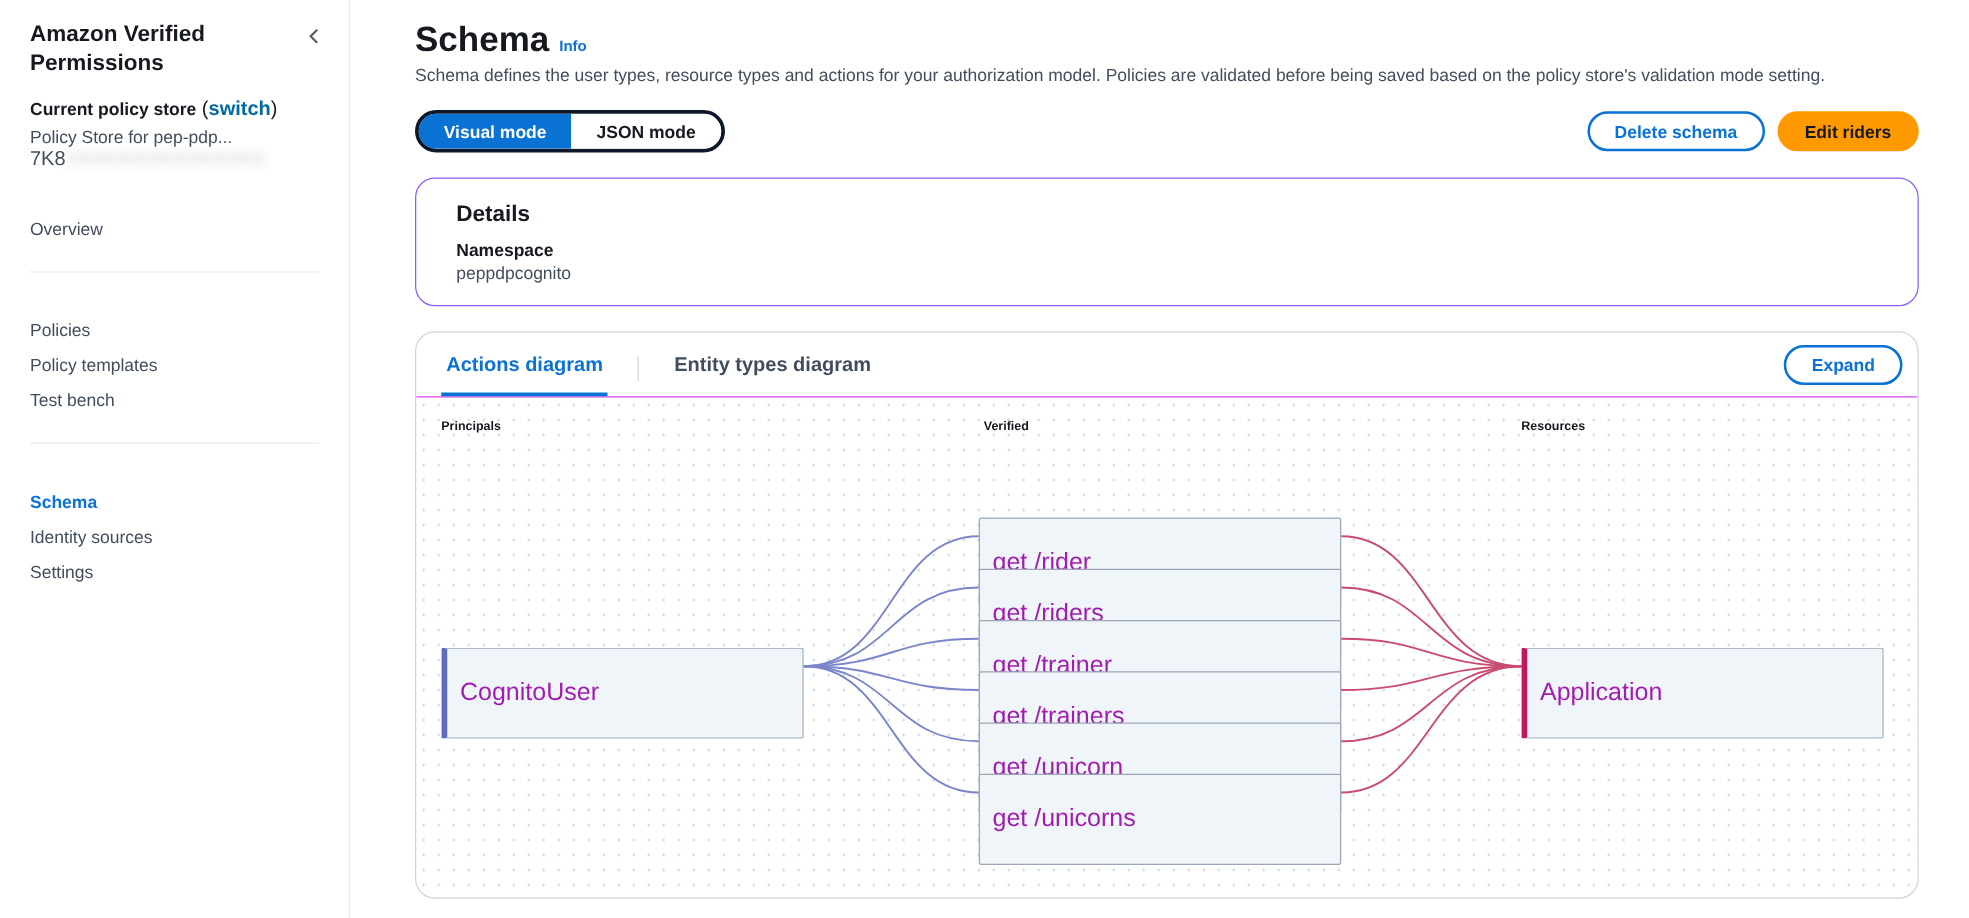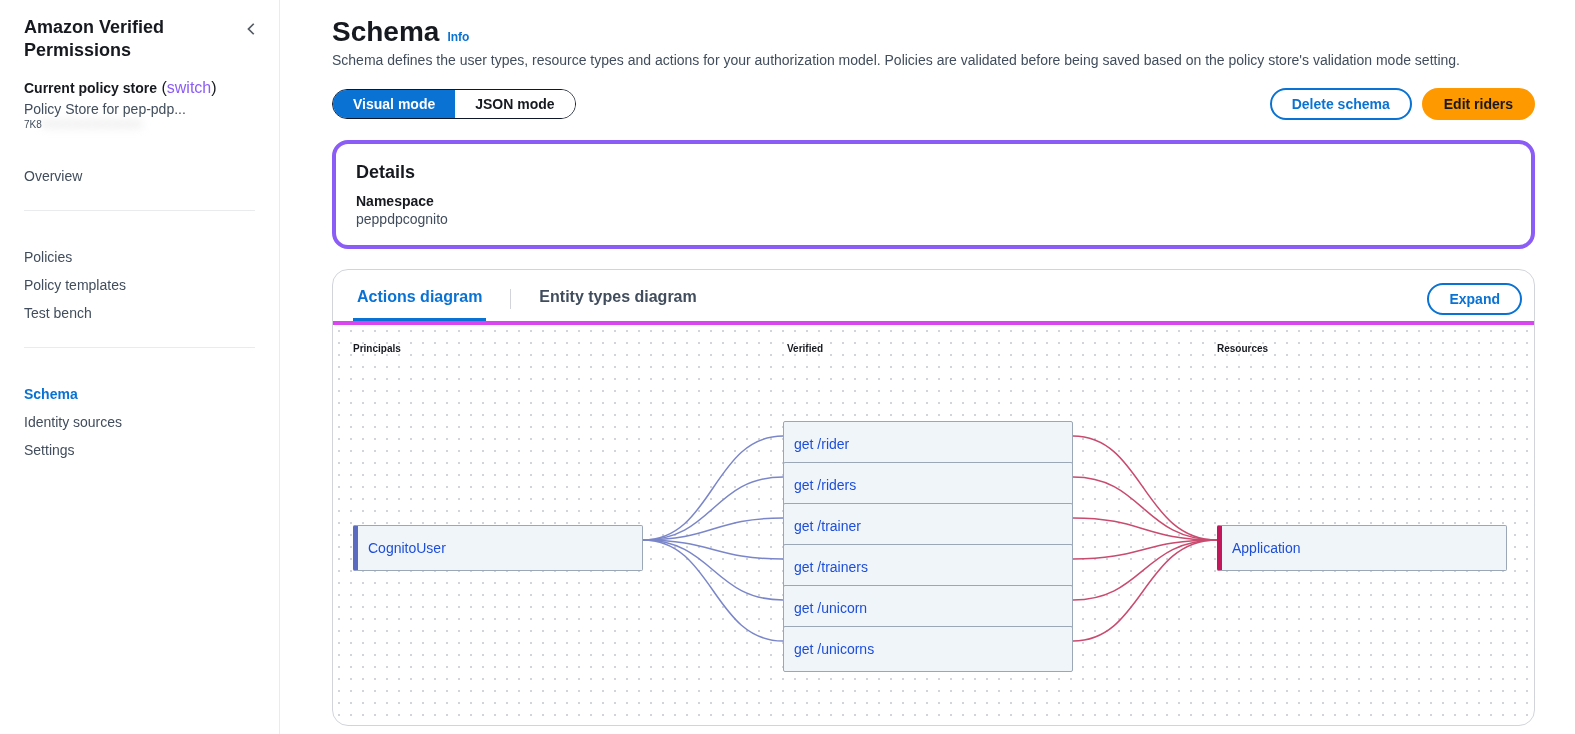--- a/index.html
+++ b/index.html
@@ -6,65 +6,65 @@
 body { font-family: "Amazon Ember", "Helvetica Neue", Arial, sans-serif; color: #16191f; background: #fff; }
 
 .layout { display: flex; min-height: 734px; }
 
 
 .sidebar { width: 280px; border-right: 1px solid #e9ebed; padding: 16px 24px; position: relative; }
 .sidebar h1 { font-size: 18px; font-weight: 700; line-height: 1.3; margin-bottom: 16px; padding-right: 24px; }
 .collapse-btn { position: absolute; top: 22px; right: 20px; cursor: pointer; }
 .collapse-btn svg { width: 14px; height: 14px; }
 .store-label { font-size: 14px; font-weight: 700; }
-.switch-link { color: #8b5cf6; font-weight: 400; cursor: pointer; }
+.switch-link { color: #0369a1; font-weight: 700; cursor: pointer; }
 .store-name { font-size: 14px; color: #414d5c; margin-top: 4px; }
-.store-id { font-size: 10px; color: #414d5c; margin-top: 2px; }
+.store-id { font-size: 16px; color: #414d5c; margin-top: 2px; }
 .blur { filter: blur(4px); color: #ccc; }
 .nav-group { margin-top: 20px; padding: 12px 0; }
 .nav-divider { border: none; border-top: 1px solid #e9ebed; margin: 8px 0; }
 .nav-item { font-size: 14px; color: #414d5c; padding: 6px 0; cursor: pointer; }
 .nav-item.active { color: #0972d3; font-weight: 700; }
 
 
 .main { flex: 1; padding: 16px 40px 20px 52px; }
 .page-title-row { display: flex; align-items: baseline; gap: 8px; }
 .page-title { font-size: 28px; font-weight: 700; }
 .info-link { color: #0972d3; font-size: 12px; font-weight: 700; cursor: pointer; }
 .page-desc { font-size: 14px; color: #414d5c; margin-top: 4px; }
 
 .toolbar { display: flex; justify-content: space-between; align-items: center; margin-top: 20px; margin-bottom: 20px; }
-.segmented { display: inline-flex; border: 1px solid #0f172a; border-radius: 20px; overflow: hidden; }
+.segmented { display: inline-flex; border: 3px solid #0f172a; border-radius: 20px; overflow: hidden; }
 .seg-btn { padding: 6px 20px; font-size: 14px; font-weight: 700; border: none; background: #fff; cursor: pointer; color: #16191f; }
 .seg-btn.active { background: #0972d3; color: #fff; }
 .actions { display: flex; gap: 10px; justify-content: flex-end; }
 .btn { padding: 6px 20px; font-size: 14px; font-weight: 700; border-radius: 20px; cursor: pointer; border: 2px solid; }
 .btn-outline { background: #fff; color: #0972d3; border-color: #0972d3; }
 .btn-primary { background: #ff9900; color: #16191f; border-color: #ff9900; }
 
-.panel { border: 4px solid #8b5cf6; border-radius: 16px; padding: 18px 20px; margin-bottom: 20px; }
+.panel { border: 1px solid #8b5cf6; border-radius: 16px; padding: 18px 32px; margin-bottom: 20px; }
 .panel h2 { font-size: 18px; font-weight: 700; margin-bottom: 10px; }
 .field-label { font-size: 14px; font-weight: 700; }
 .field-value { font-size: 14px; color: #414d5c; margin-top: 2px; }
 
 .diagram-panel { border: 1px solid #d1d5db; border-radius: 16px; overflow: hidden; }
-.tabs-row { display: flex; align-items: flex-end; justify-content: space-between; padding: 6px 12px 0 20px; border-bottom: 4px solid #d946ef; }
+.tabs-row { display: flex; align-items: center; justify-content: space-between; padding: 6px 12px 0 20px; border-bottom: 1px solid #d946ef; }
 .tabs { display: flex; gap: 24px; }
 .tab { padding: 12px 4px; font-size: 16px; font-weight: 700; color: #414d5c; cursor: pointer; border-bottom: 3px solid transparent; }
 .tab.active { color: #0972d3; border-bottom-color: #0972d3; }
 .tab-sep { width: 1px; height: 20px; background: #d1d5db; align-self: center; }
 .expand-btn { margin-bottom: 6px; }
 
 .diagram-area { position: relative; height: 400px; background-image: radial-gradient(#d1d5db 1px, transparent 1px); background-size: 12px 12px; }
 .col-header { position: absolute; top: 18px; font-size: 10px; font-weight: 700; color: #16191f; }
 .col-h1 { left: 20px; }
 .col-h2 { left: 454px; }
 .col-h3 { left: 884px; }
 
-.node { position: absolute; background: #f0f5fa; border: 1px solid #9ba7b6; border-radius: 2px; padding: 14px 10px; font-size: 14px; color: #1d4ed8; }
+.node { position: absolute; background: #f0f5fa; border: 1px solid #9ba7b6; border-radius: 2px; padding: 24px 10px; font-size: 20px; color: #a21caf; }
 .node.principal { left: 20px; top: 200px; width: 290px; border-left: 5px solid #5b6bbf; }
 .node.resource { left: 884px; top: 200px; width: 290px; border-left: 5px solid #c2185b; }
 .node.action { left: 450px; width: 290px; }
 .a0 { top: 96px; } .a1 { top: 137px; } .a2 { top: 178px; } .a3 { top: 219px; } .a4 { top: 260px; } .a5 { top: 301px; }
 
 svg.edges { position: absolute; top: 0; left: 0; width: 100%; height: 100%; pointer-events: none; }
 .edge-l { stroke: #7a86c9; stroke-width: 1.5; fill: none; }
 .edge-r { stroke: #c94b6f; stroke-width: 1.5; fill: none; }
 </style>
 </head>

